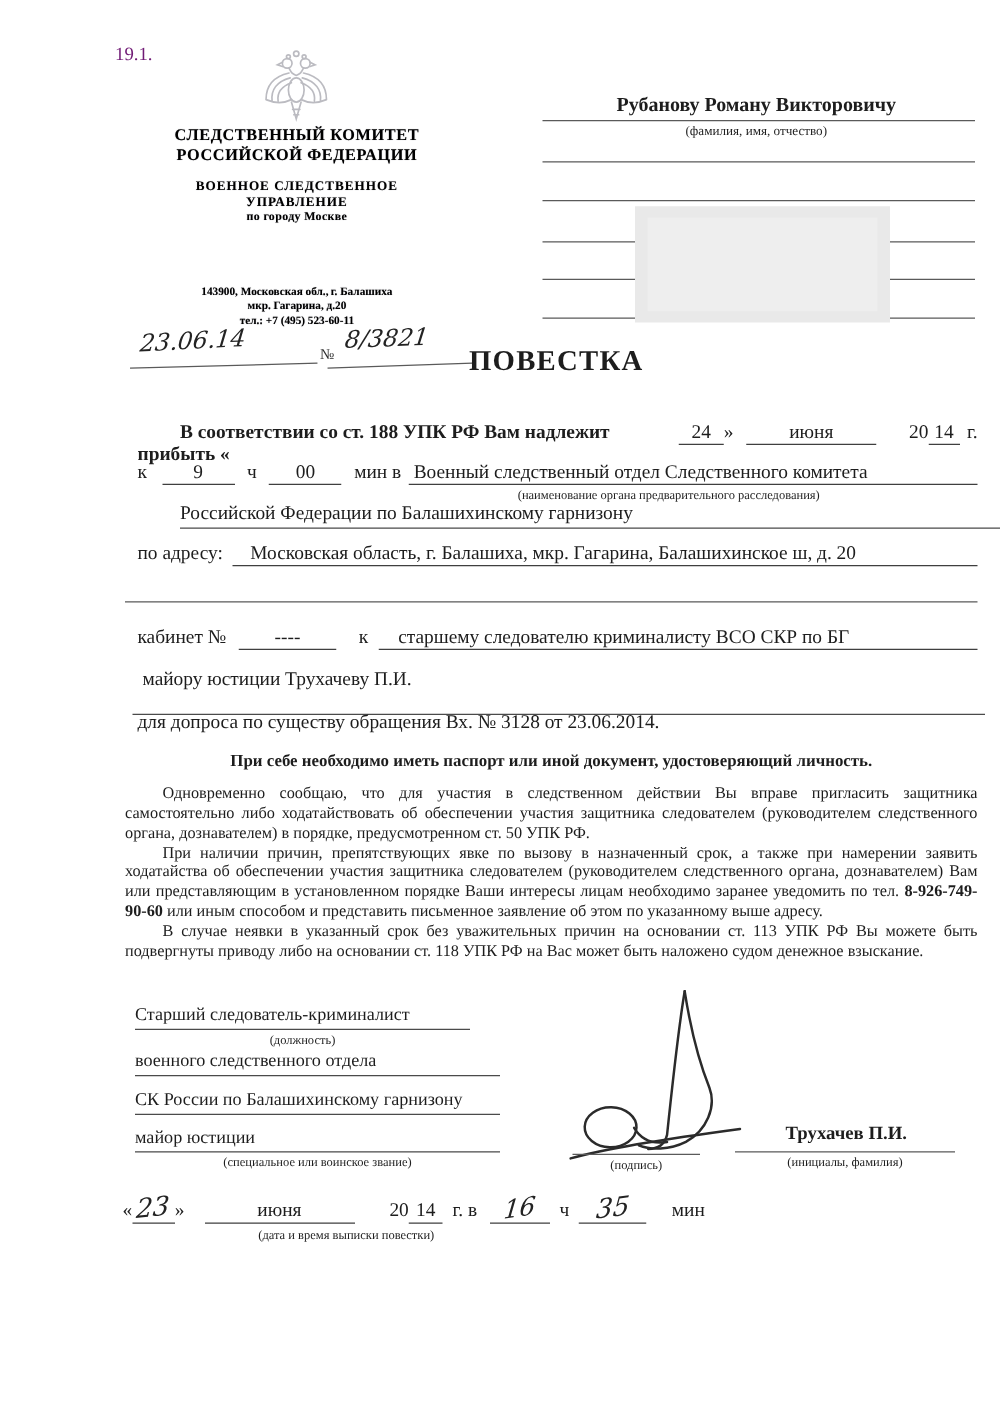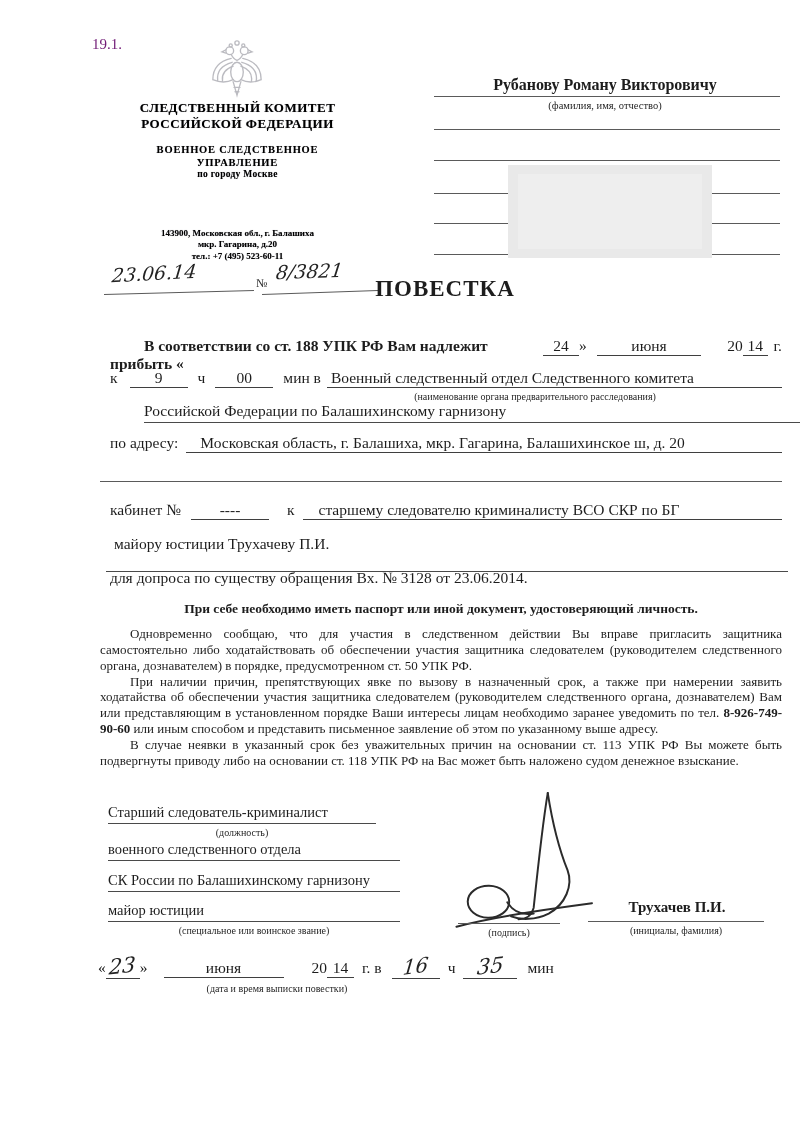--- a/index.html
+++ b/index.html
@@ -156,17 +156,17 @@
     <span>«</span>
     <span class="fill" style="width:34px;border-bottom-color:#3f3f3f;"><span class="hw" style="font-size:21px;transform:rotate(-6deg) skewX(-10deg);">23</span></span>
     <span style="margin-right:16px;">»</span>
     <span class="fill" style="width:120px;">июня</span>
     <span style="margin-left:28px;">20</span>
     <span class="fill" style="width:27px;">14</span>
     <span style="margin-left:8px;white-space:nowrap;">г. в</span>
     <span class="fill" style="width:48px;margin-left:10px;"><span class="hw" style="font-size:20px;transform:rotate(-8deg) skewX(-14deg);">16</span></span>
     <span style="margin-left:8px;">ч</span>
     <span class="fill" style="width:54px;margin-left:8px;"><span class="hw" style="font-size:21px;transform:rotate(-7deg) skewX(-12deg);">35</span></span>
-    <span style="margin-left:10px;">мин</span>
+    <span style="margin-left:20px;">мин</span>
   </div>
   <div class="abs cap" style="left:152px;top:983px;width:250px;">(дата и время выписки повестки)</div>
 
 </div>
 
 </body></html>

